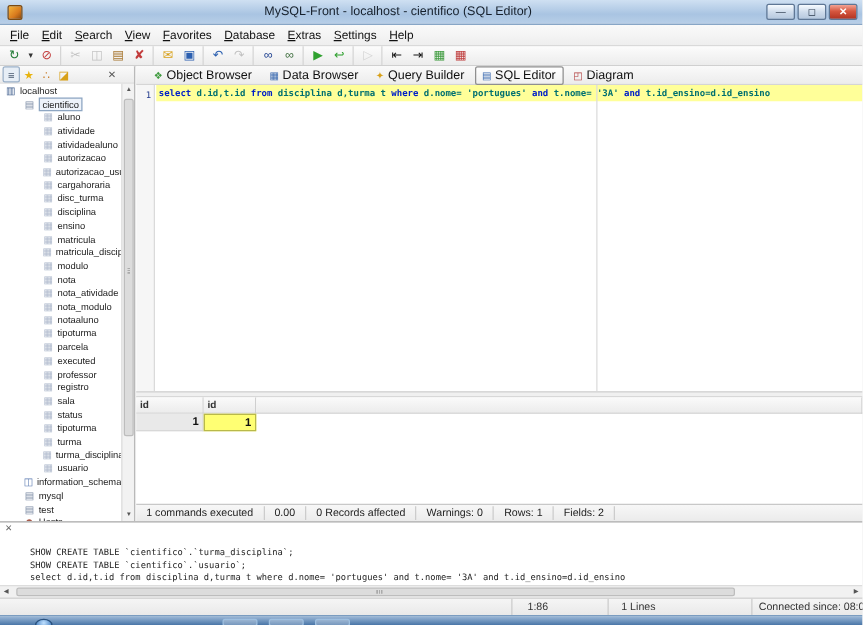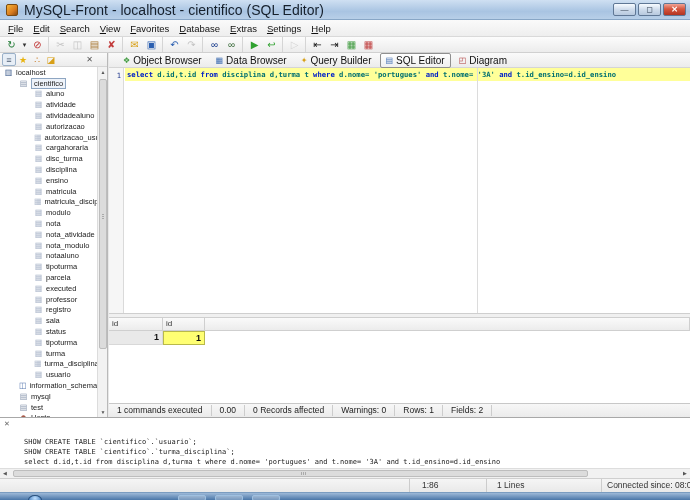--- a/index.html
+++ b/index.html
@@ -6,21 +6,21 @@
   html,body { width:690px; height:500px; overflow:hidden; }
   body { font-family:"Liberation Sans", sans-serif; background:#e8e8e8; position:relative; }
   .glyph { display:inline-block; text-align:center; }
 
   
   .titlebar { position:absolute; top:0; left:0; right:0; height:20px;
     background:linear-gradient(#cfe0f2,#a9c4e2 60%,#b8cfe8); border-bottom:1px solid #88a6c6;
     display:flex; align-items:center; padding:0 4px; }
   .app-icon { width:12px; height:12px; border-radius:2px; margin:0 6px 0 2px;
     background:linear-gradient(135deg,#f5b63a,#d97b1e 60%,#8a4a10); border:1px solid #7a4a12; }
-  .title-text { font-size:14px; color:#16202c; flex:1; white-space:nowrap; }
+  .title-text { font-size:10px; color:#16202c; flex:1; white-space:nowrap;text-align:center; }
   .winbtns { display:flex; gap:2px; }
   .winbtn { width:23px; height:13px; font-size:8px; line-height:12px; text-align:center;
     border:1px solid #5f7795; border-radius:2px; color:#2c3b4d;
     background:linear-gradient(#f7fbff,#cfdcec 50%,#b7c9de); cursor:default; }
   .winbtn.close { background:linear-gradient(#f2a394,#d6573f 45%,#b23422); color:#fff; font-weight:bold; }
 
   
   .menubar { position:absolute; top:20px; left:0; right:0; height:17px;
     background:linear-gradient(#fafafa,#eeeeee); border-bottom:1px solid #d9d9d9;
     display:flex; align-items:center; padding-left:3px; }
@@ -74,21 +74,21 @@
   .codeline { position:absolute; top:0; left:16px; right:0; height:13px; background:#ffff99; 
     font:bold 7.2px "DejaVu Sans Mono", monospace; line-height:13px; white-space:nowrap; padding-left:2px; }
   .tk-kw { color:#0020c8; } .tk-id { color:#007070; } .tk-str { color:#007070; }
   .margin-guide { position:absolute; top:0; bottom:0; left:368px; width:1px; background:#dcdcdc; }
 
   .hsplit { position:absolute; top:260px; left:0; right:0; height:5px; background:#f0f0f0; border-top:1px solid #cfcfcf; border-bottom:1px solid #cfcfcf; }
 
   .grid { position:absolute; top:265px; left:0; right:0; height:85px; background:#fff; }
   .grid-head { display:flex; height:13px; }
   .gh { font-size:8px; color:#333; padding:1px 0 5px 3px; background:linear-gradient(#fafafa,#ececec);
-    border-right:1px solid #cfcfcf; border-bottom:1px solid #cfcfcf; }
+    border-right:1px solid #cfcfcf; border-bottom:1px solid #cfcfcf;font-weight:bold; }
   .gh.c1 { width:54px; } .gh.c2 { width:42px; } .gh.fill { flex:1; }
   .grid-row { display:flex; height:14px; }
   .gc { font-size:9px; font-weight:bold; color:#111; text-align:right; padding:1px 3px 0 0;
     border-right:1px solid #d8d8d8; border-bottom:1px solid #d8d8d8; }
   .gc.c1 { width:54px; background:#e9e9e9; }
   .gc.c2 { width:42px; background:#ffff73; border:1px solid #b9b94a; }
 
   .qstatus { position:absolute; top:350px; left:0; right:0; height:14px; background:linear-gradient(#f7f7f7,#ebebeb);
     border-top:1px solid #c8c8c8; display:flex; align-items:center; }
   .qseg { font-size:8.5px; color:#222; padding:0 8px; border-right:1px solid #cccccc; height:11px; line-height:11px; white-space:nowrap; }
@@ -417,22 +417,22 @@
       <span class="qseg">Warnings: 0</span>
       <span class="qseg">Rows: 1</span>
       <span class="qseg">Fields: 2</span>
     </div>
 </div>
 
 <div class="log">
   <button class="log-close">✕</button>
   <div class="log-lines">
 
-  <div class="log-line">SHOW CREATE TABLE `cientifico`.`usuario`;</div>
-      <div class="log-line">SHOW CREATE TABLE `cientifico`.`turma_disciplina`;</div>
+  <div class="log-line">SHOW CREATE TABLE `cientifico`.`turma_disciplina`;</div>
+      <div class="log-line">SHOW CREATE TABLE `cientifico`.`usuario`;</div>
       <div class="log-line">select d.id,t.id from disciplina d,turma t where d.nome= 'portugues' and t.nome= '3A' and t.id_ensino=d.id_ensino</div>
     </div>
   <div class="hscroll">
     <div class="harrow left">◀</div>
     <div class="hthumb">
         <div class="hgrip"></div>
       </div>
     <div class="harrow right">▶</div>
   </div>
 </div>

